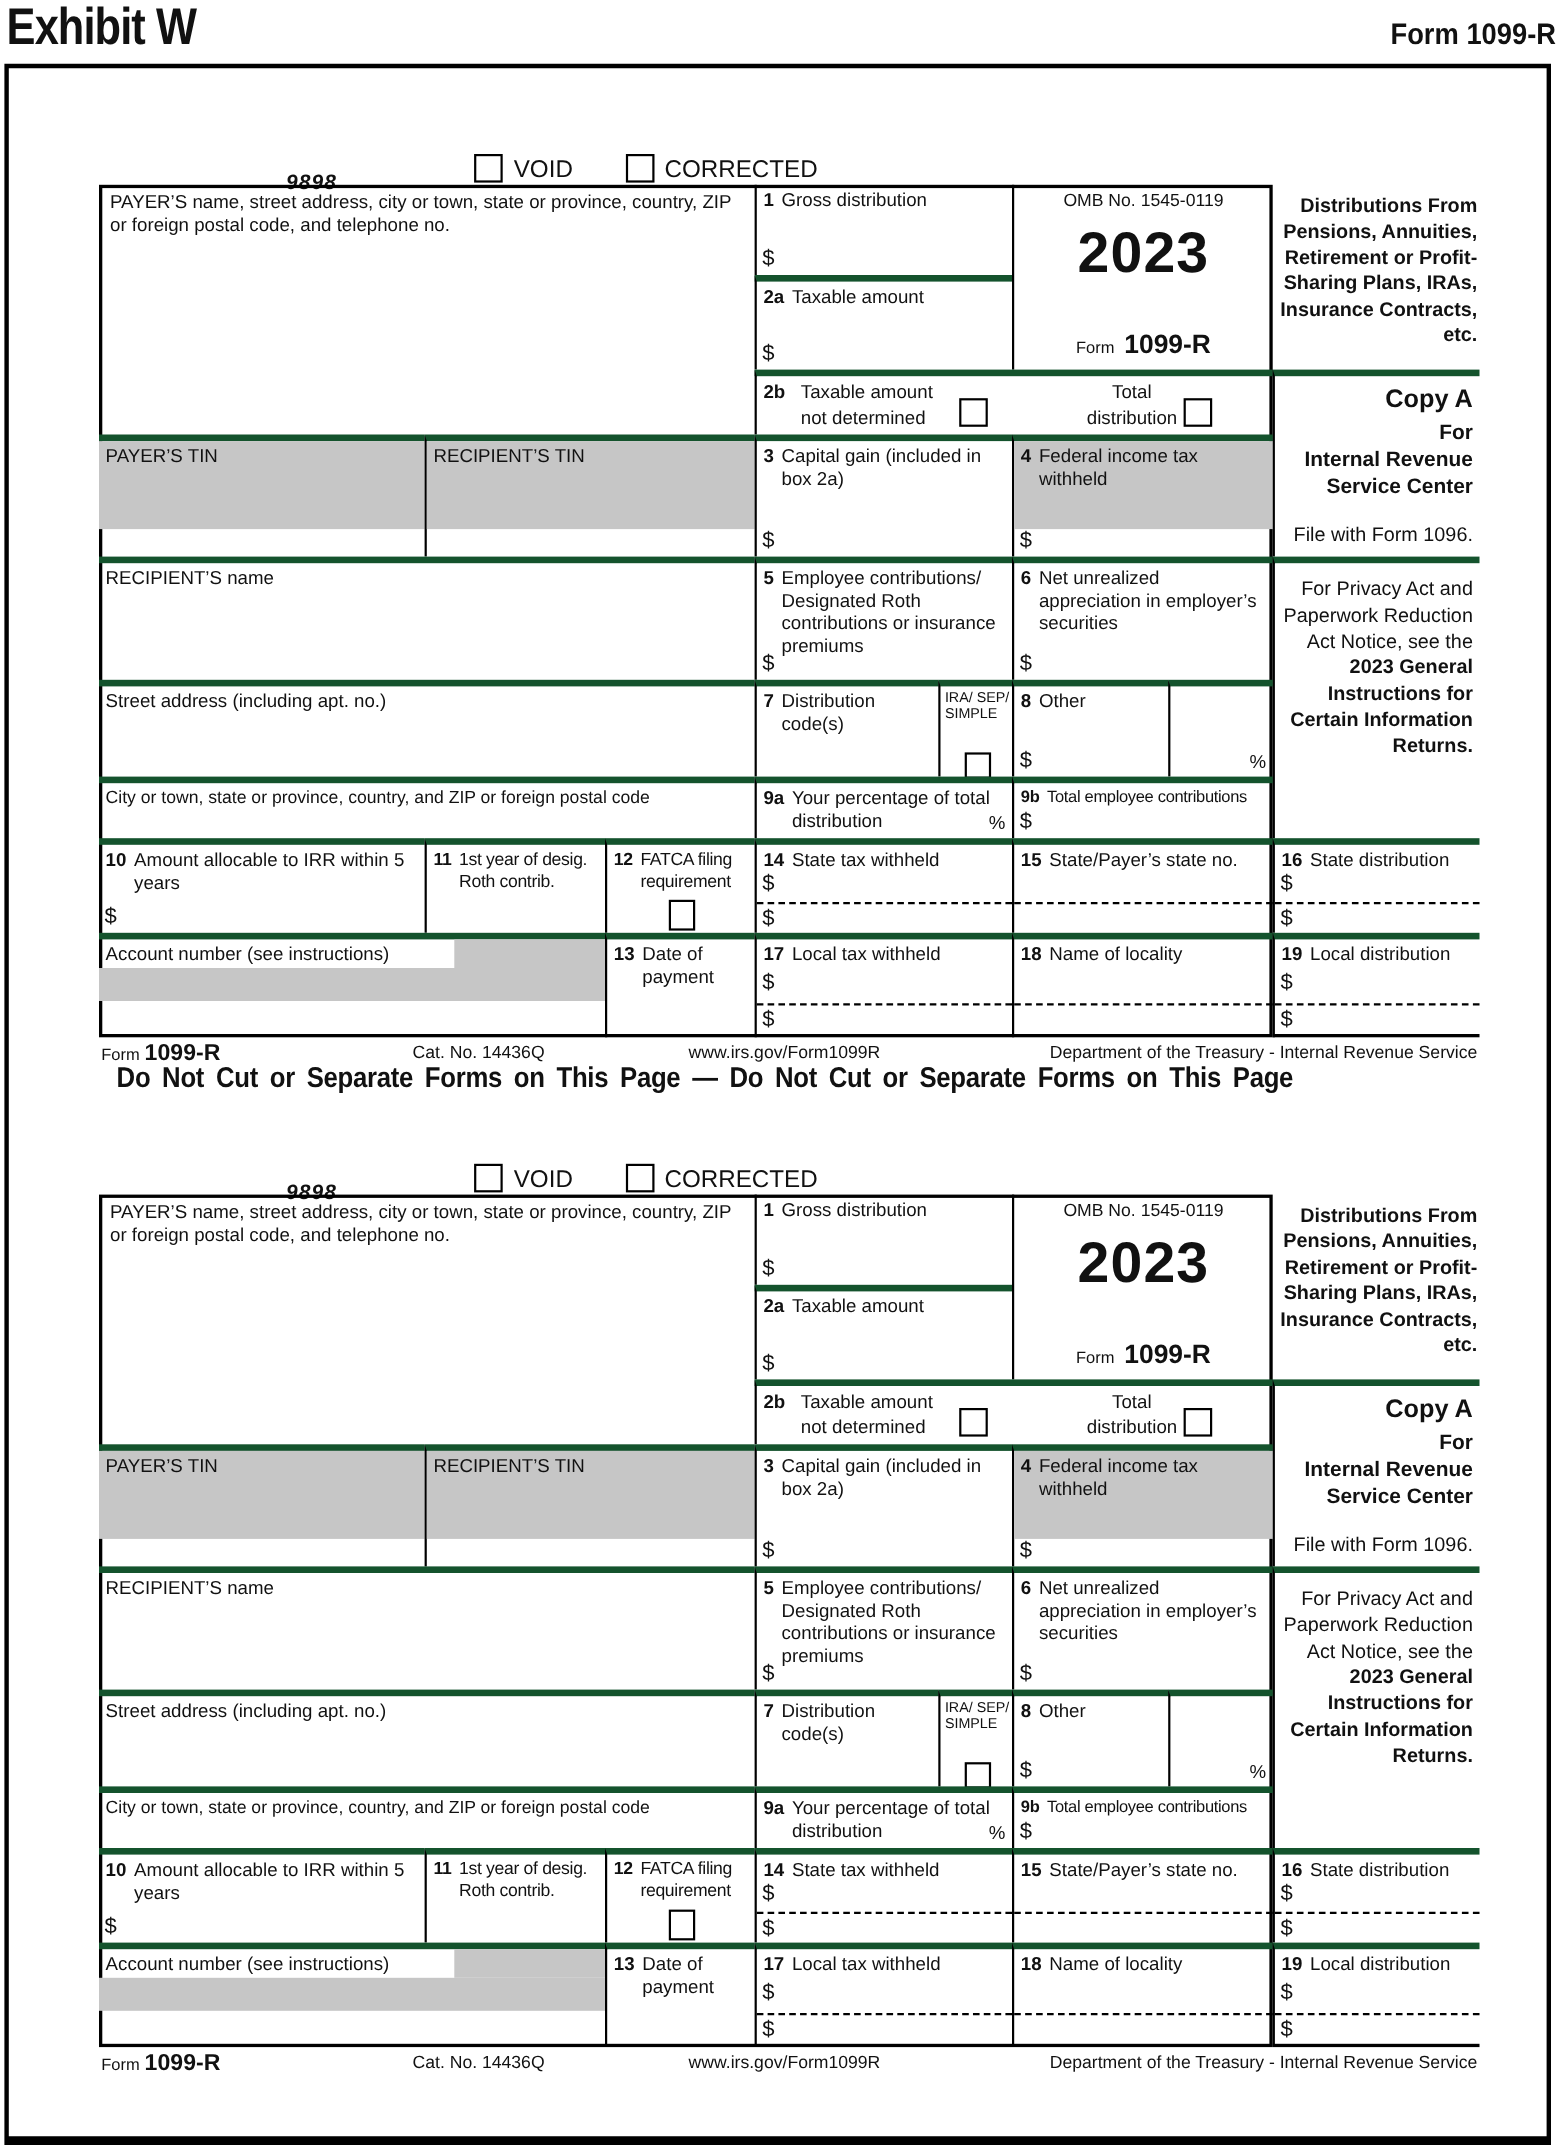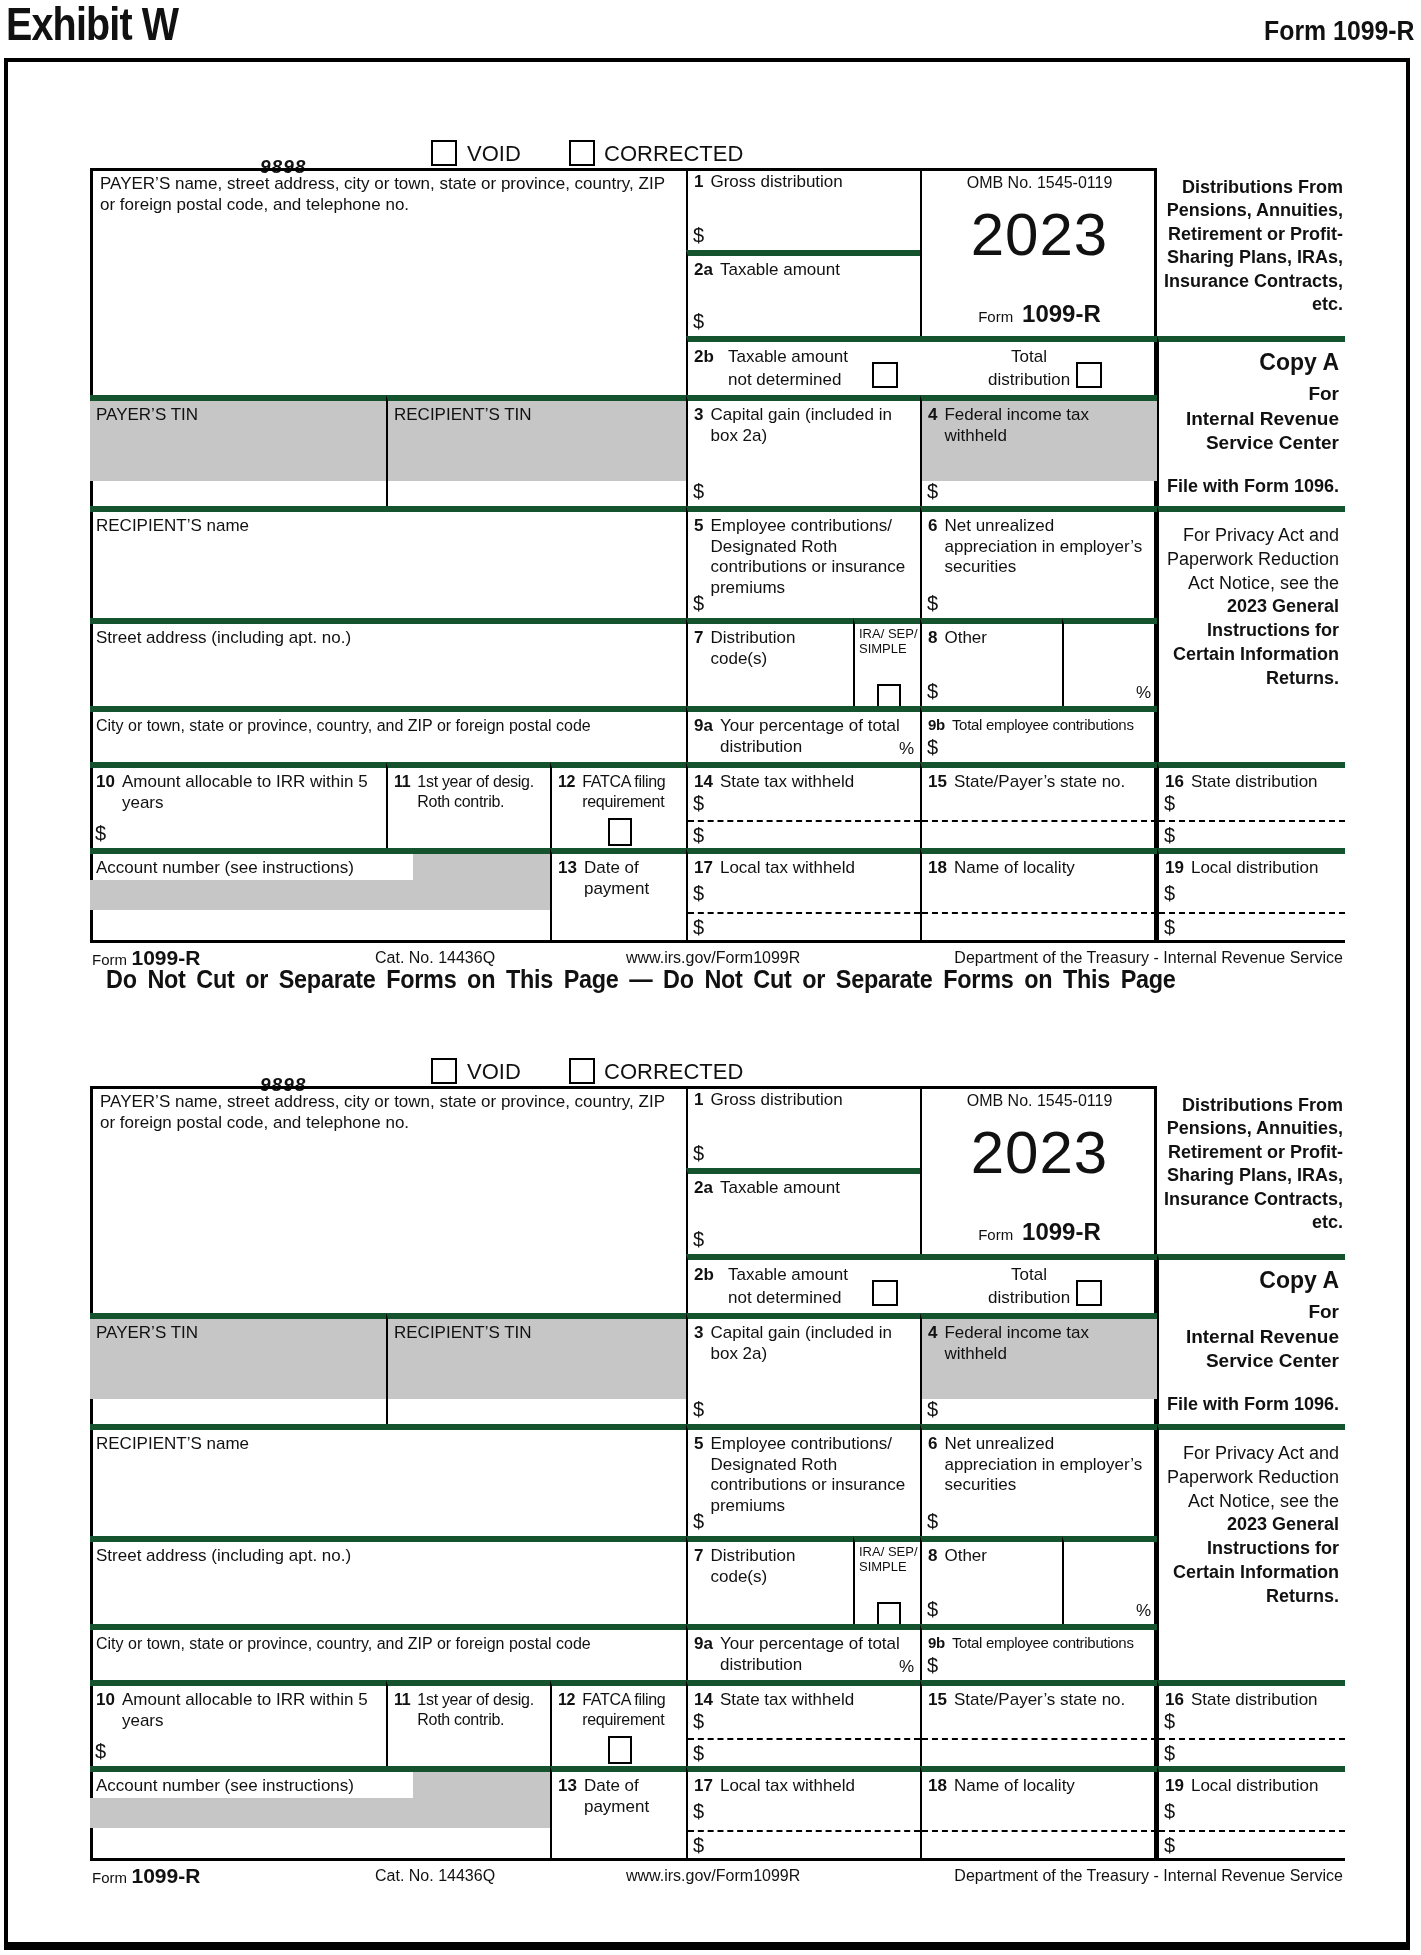--- a/index.html
+++ b/index.html
@@ -31,25 +31,25 @@
   .lbl{display:flex;gap:7px;padding:4px 6px;font-size:17px;line-height:1.22;align-items:flex-start;}
   .num{font-weight:bold;flex:0 0 auto;}
   .d{position:absolute;left:5px;bottom:3px;font-size:20px;}
   .d1{position:absolute;left:5px;font-size:20px;}
   .dash{position:absolute;left:0;width:100%;border-top:2px dashed #000;}
   .pctmark{position:absolute;right:6px;bottom:3px;font-size:17px;}
   .gray{position:absolute;background:#c6c6c6;}
   .titleblock{font-size:18px;font-weight:bold;text-align:right;line-height:1.3;padding:8px 2px 0 0;}
   .copycell{font-size:19px;font-weight:bold;text-align:right;line-height:1.3;padding:6px 6px 0 0;}
   .copya{font-size:23px;margin-bottom:4px;}
-  .filewith{position:absolute;right:6px;bottom:8px;font-size:18px;font-weight:bold;white-space:nowrap;}
+  .filewith{position:absolute;right:6px;bottom:8px;font-size:18px;font-weight:normal;white-space:nowrap;}
   .privacy{font-size:18px;text-align:right;line-height:1.32;padding:12px 6px 0 6px;}
   .ombcell{text-align:center;}
   .omb-no{font-size:16px;margin-top:6px;}
-  .year{font-size:60px;font-weight:normal;letter-spacing:1px;margin-top:8px;}
+  .year{font-size:52px;font-weight:bold;letter-spacing:1px;margin-top:8px;}
   .formline{position:absolute;bottom:8px;width:100%;text-align:center;}
   .fw{font-size:15px;} .fn{font-size:24px;font-weight:bold;}
   .iratxt{font-size:13px;line-height:1.15;padding:3px 2px 0 4px;}
   .cond{letter-spacing:-.3px;}
   .small15{font-size:15px;letter-spacing:-.3px;}
   .footer{position:absolute;left:0;top:806px;width:1255px;height:30px;font-size:16px;}
   .f-form{position:absolute;left:2px;top:0;}
   .f-fw{font-size:15px;} .f-fn{font-size:21px;font-weight:bold;}
   .f-cat{position:absolute;left:285px;top:3px;}
   .f-url{position:absolute;left:536px;top:3px;}

